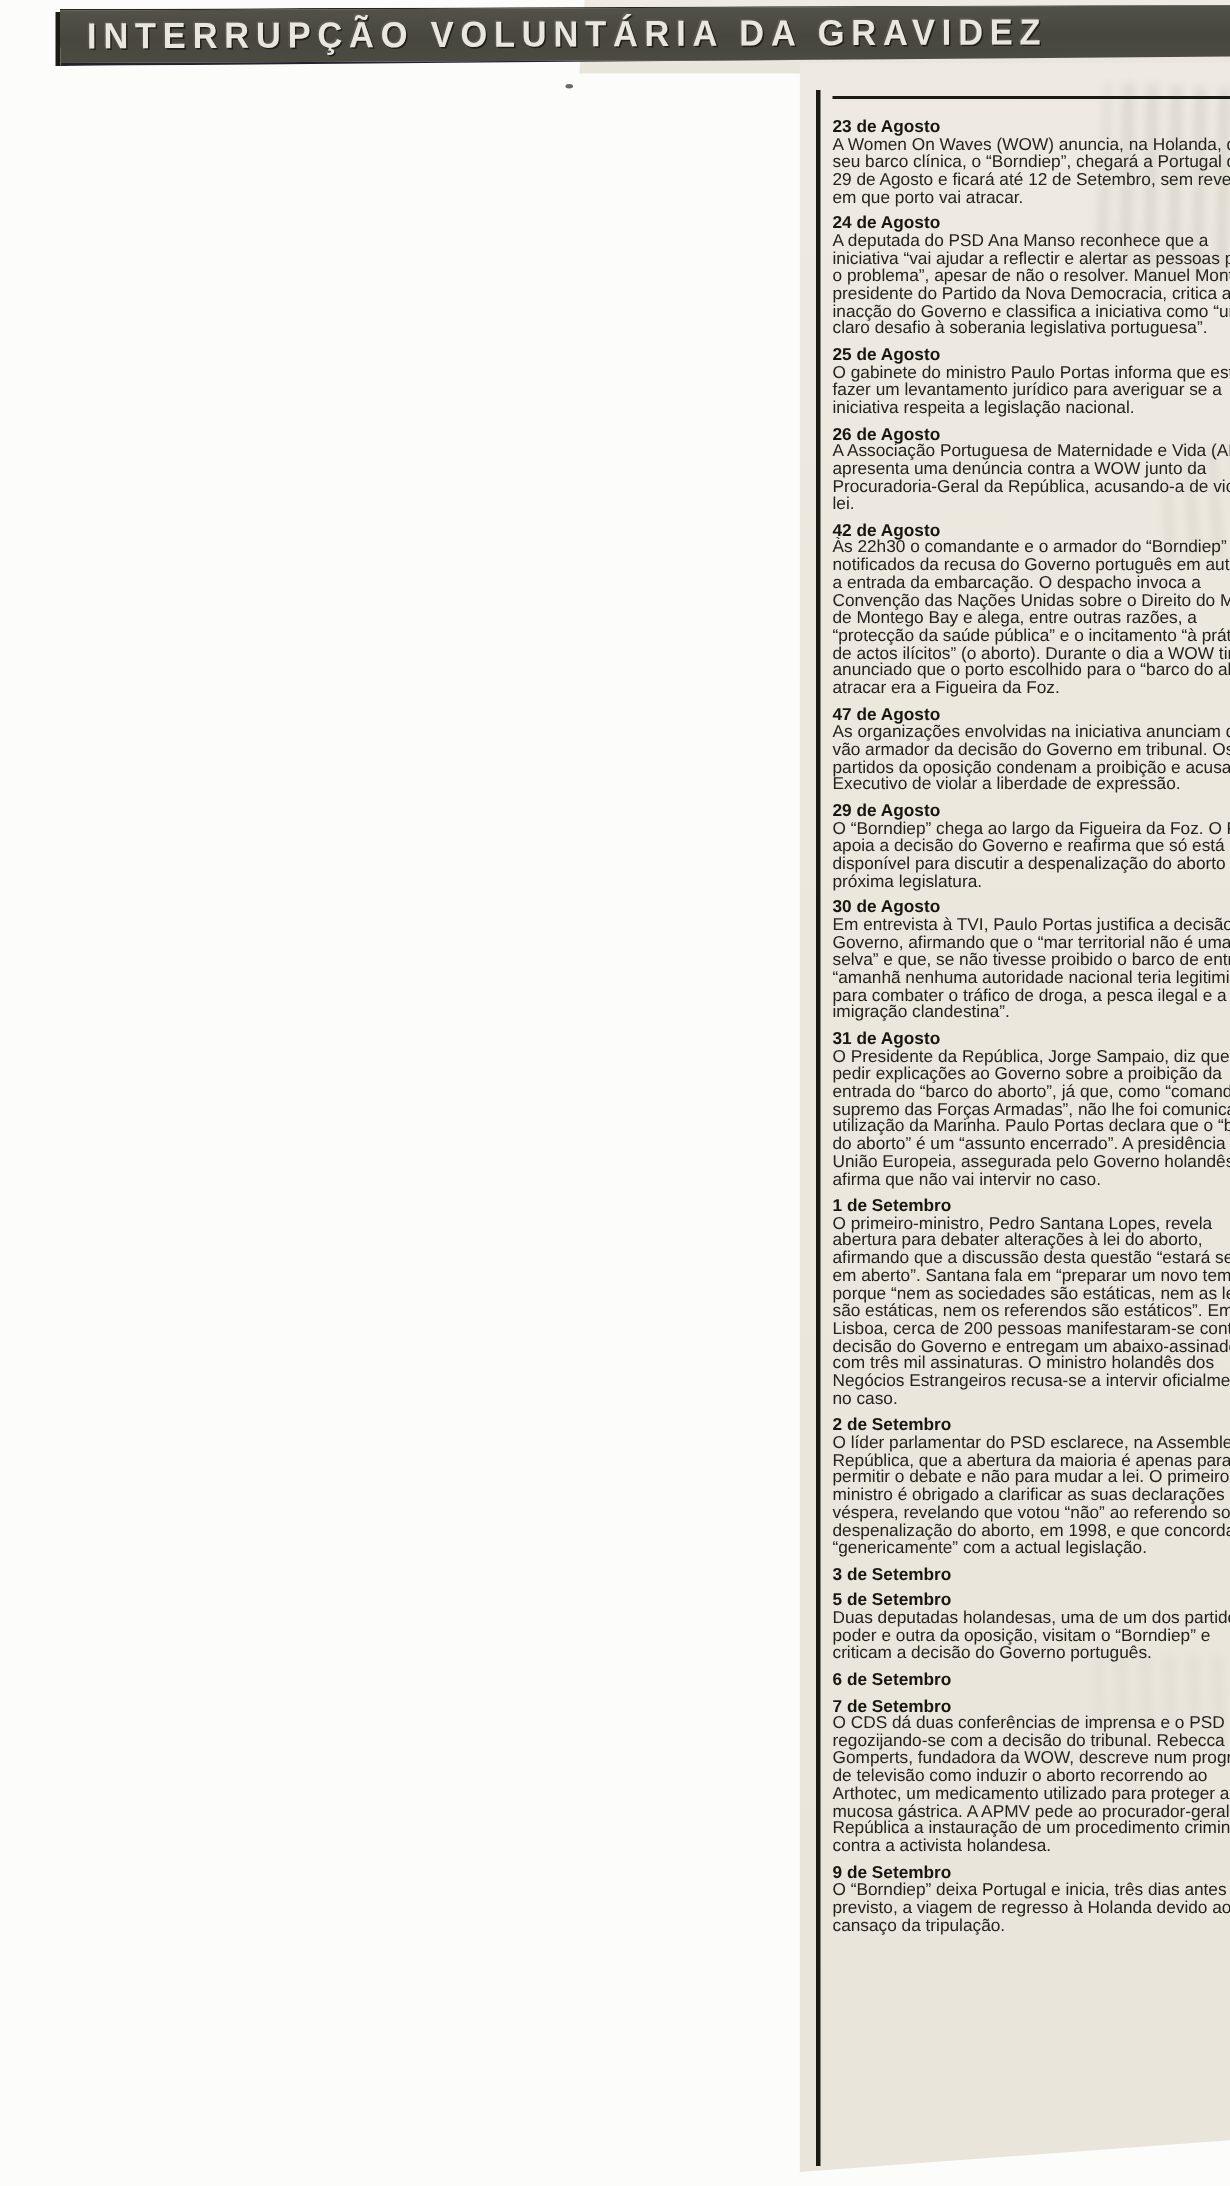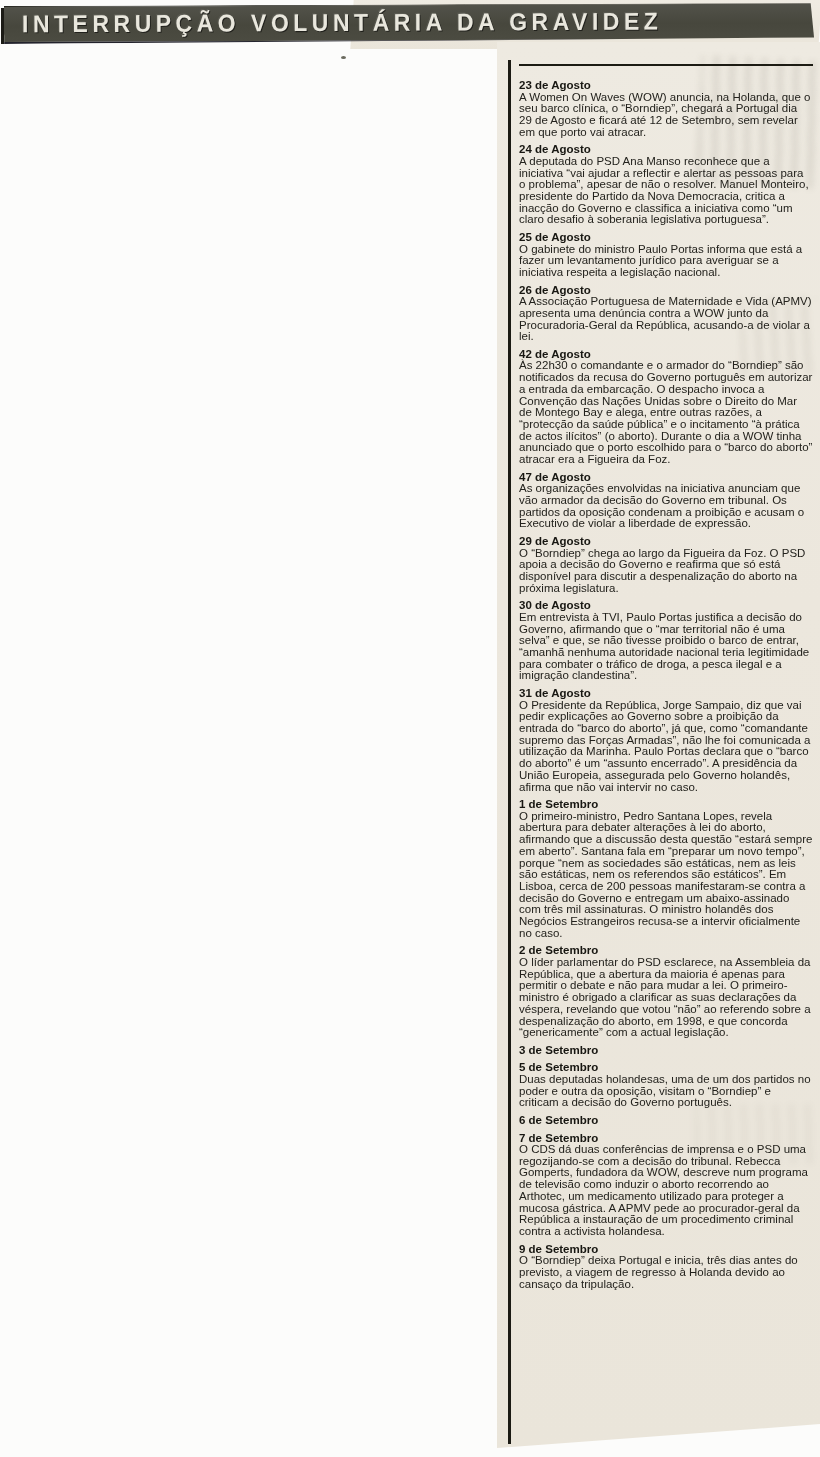--- a/index.html
+++ b/index.html
@@ -3,21 +3,21 @@
 <meta charset="utf-8">
 <style>
   html,body{margin:0;padding:0;}
   body{
     width:820px;height:1457px;
     background:#fcfcfb;
     font-family:"Liberation Sans",sans-serif;
     position:relative;overflow:hidden;
     -webkit-font-smoothing:antialiased;
   }
-  .page{position:absolute;inset:0;}
+  .page{position:absolute;inset:0;margin-left:36px;}
 
   
   .paper-top-strip{
     position:absolute;left:352px;top:0;width:468px;height:49px;
     background:linear-gradient(180deg,#efebe2,#eae5da);
     transform:skewX(-4deg);
   }
 
   
   .banner{

